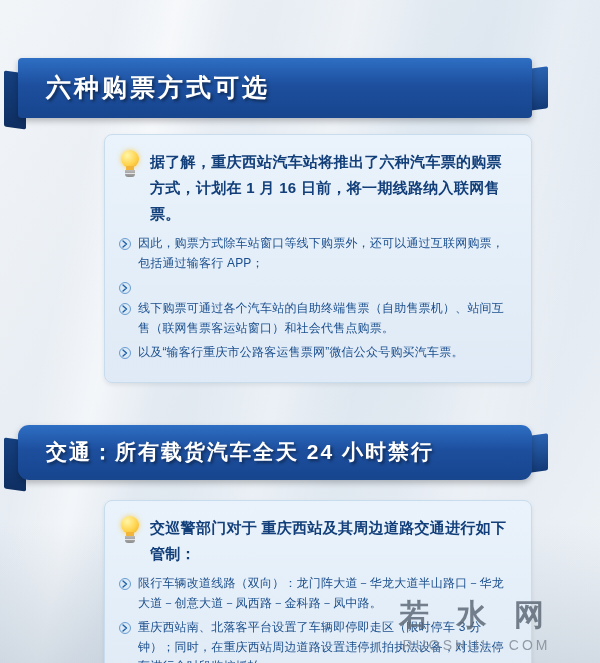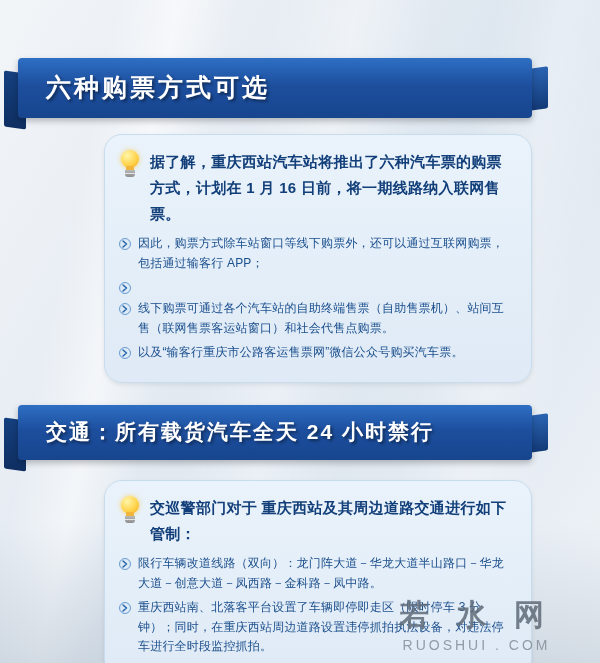--- a/index.html
+++ b/index.html
@@ -90,21 +90,21 @@
   .banner-title.small {
     font-size: 21px;
     letter-spacing: 2px;
   }
 
   
   .card {
     margin: 16px 40px 0 104px;
     background: linear-gradient(to bottom, #eaf3fb 0%, #dfeaf6 100%);
     border: 1px solid #c7dced;
-    border-radius: 18px;
+    border-radius: 8px;
     padding: 14px 16px 14px 14px;
     box-shadow: 0 2px 4px rgba(0,0,0,.08);
   }
   .card.second {
     margin-top: 20px;
   }
 
   .lead {
     display: flex;
     align-items: flex-start;
@@ -257,21 +257,21 @@
       <div class="bullet">
         <svg class="chev" viewBox="0 0 12 12">
           <circle cx="6" cy="6" r="5.5" fill="#dceaf6" stroke="#4a86c8" stroke-width="0.8"></circle>
           <path d="M4 3 L7.5 6 L4 9" fill="none" stroke="#1f5fa8" stroke-width="1.4" stroke-linecap="round" stroke-linejoin="round"></path>
         </svg>
         <div class="bullet-text">以及“输客行重庆市公路客运售票网”微信公众号购买汽车票。</div>
       </div>
     </div>
   </div>
 
-  <div class="banner" style="margin-top:22px;">
+  <div class="banner" style="margin-top:42px;border-radius:11px;">
     <div class="banner-title small">交通：所有载货汽车全天 24 小时禁行</div>
   </div>
 
   <div class="card second">
     <div class="lead">
       <div class="bulb">
         <div class="glass"></div>
           <div class="neck"></div>
           <div class="base"></div>
       </div>

